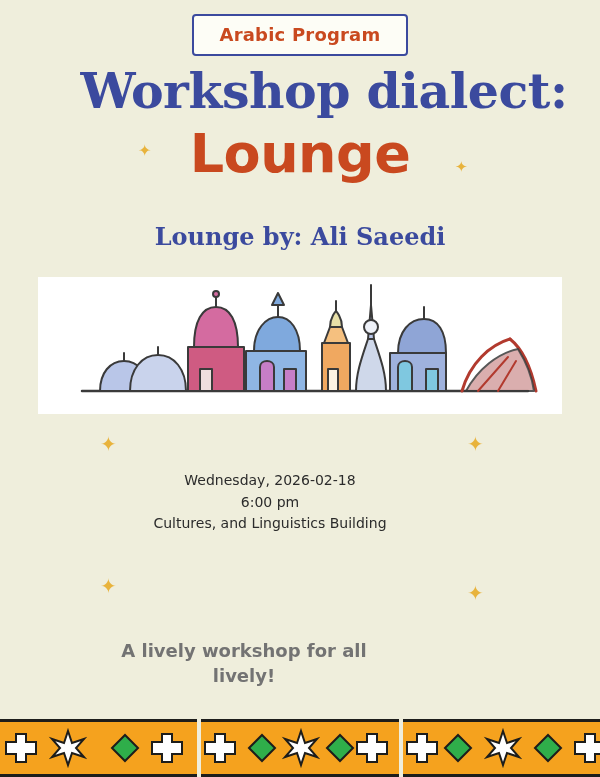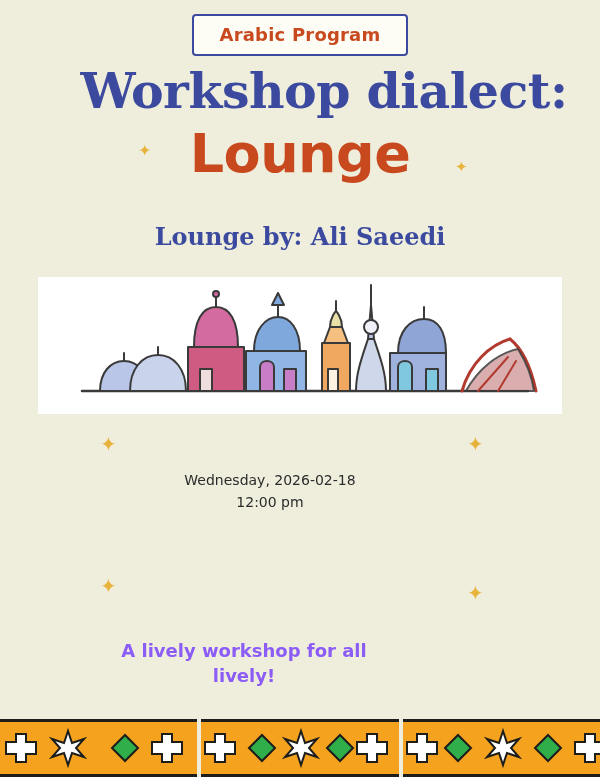--- a/index.html
+++ b/index.html
@@ -99,21 +99,21 @@
     color: #2b2b2b;
     font-size: 14px;
     line-height: 21.5px;
     font-family: "DejaVu Sans", sans-serif;
   }
   .tagline {
     position: absolute;
     top: 638px;
     width: 488px;
     text-align: center;
-    color: #8b5cf6;
+    color: #737373;
     font-size: 18px;
     font-weight: bold;
     line-height: 25px;
     font-family: "DejaVu Sans", sans-serif;
   }
 
   
   .spark {
     position: absolute;
     color: #e8b33c;
@@ -207,21 +207,22 @@
         <path d="M498 114 C492 86 482 70 472 62" stroke="#b23a2e" stroke-width="3" fill="none"></path>
         <path d="M428 114 C440 92 460 76 480 72 C490 88 494 100 496 114 Z" fill="#d4a0a0" opacity="0.85"></path>
         <path d="M440 114 L470 80" stroke="#b23a2e" stroke-width="2"></path>
         <path d="M460 114 L478 84" stroke="#b23a2e" stroke-width="2"></path>
       </g>
     </svg>
   </div>
 
   <div class="details">
     <div>Wednesday, 2026-02-18</div>
-    <div>12:00 pm</div>
+    <div>6:00 pm</div>
+    <div>Cultures, and Linguistics Building</div>
   </div>
 
   <div class="tagline">
     <div>A lively workshop for all</div>
     <div>lively!</div>
   </div>
 
   <div class="footer-band">
 
     <div class="footer-seg">

